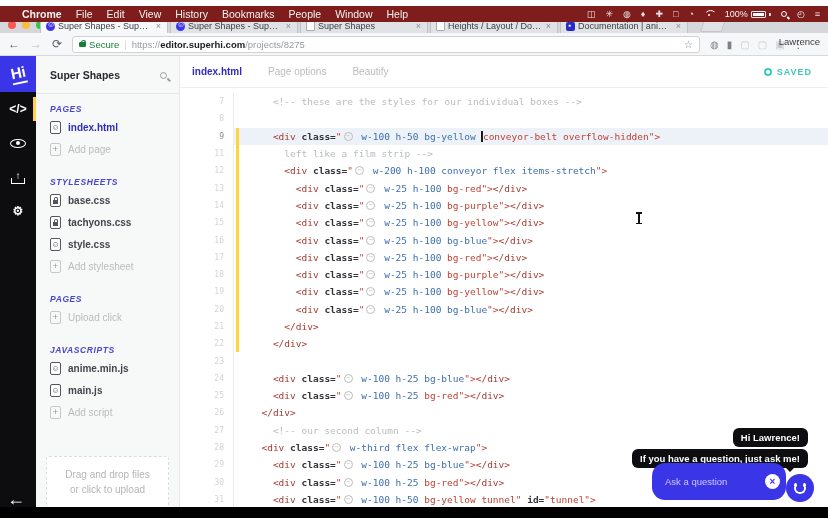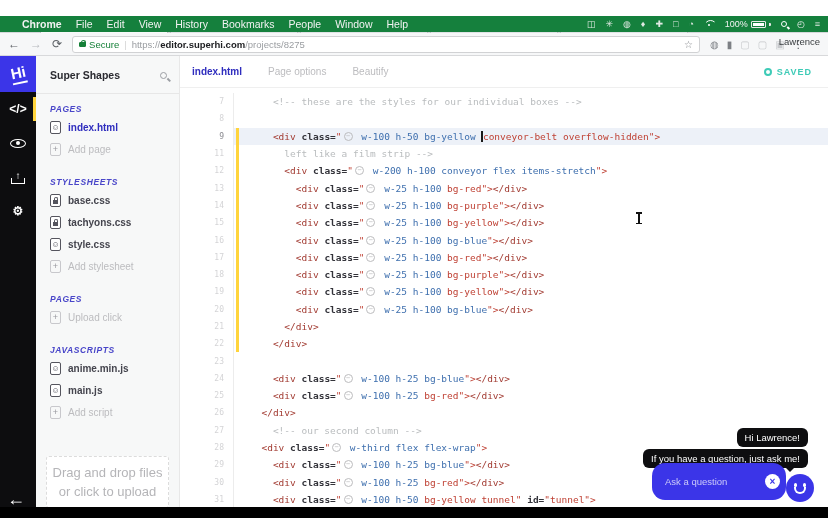--- a/index.html
+++ b/index.html
@@ -1,21 +1,21 @@
 <!DOCTYPE html>
 <html><head>
 <meta charset="utf-8">
 <style>
   * { margin:0; padding:0; box-sizing:border-box; }
   html,body { width:828px; height:518px; overflow:hidden; background:#000; }
   body { font-family:"Liberation Sans", sans-serif; }
   .screen { position:relative; width:828px; height:518px; background:#fff; overflow:hidden; }
 
   
-  .menubar { position:absolute; top:16px; left:0; right:0; height:16px; background:#15803d;
+  .menubar { position:absolute; top:6px; left:0; right:0; height:16px; background:#7f1d1d;
     display:flex; align-items:center; color:#f2f2f2; font-size:10.5px; padding:0 8px; z-index:50; }
   .menubar .apple { font-size:11px; margin:0 10px 0 4px; }
   .menubar .menu-item { margin-right:14px; }
   .menubar .menu-item.app-name { font-weight:bold; }
   .menubar .spacer { flex:1; }
   .menubar .status { display:flex; align-items:center; gap:10px; font-size:9px; }
   .menubar .status .glyph { font-size:9px; opacity:.92; }
   .battery { display:inline-flex; align-items:center; gap:3px; }
   .battery .shell { width:15px; height:7px; border:1px solid #e8e8e8; border-radius:1px; position:relative; }
   .battery .shell i { position:absolute; inset:1px; background:#fff; display:block; }
@@ -96,21 +96,21 @@
   .doc .smiley { font-size:8px; color:#55555e; line-height:1; }
   .doc .plus { font-size:9px; color:#9a9aa0; line-height:1; }
   .doc .lockb { width:5px; height:4px; background:#55555e; position:relative; margin-top:2px; }
   .doc .lockb::before { content:""; position:absolute; left:0.5px; top:-3px; width:2.5px; height:3px; border:1px solid #55555e; border-bottom:none; border-radius:2px 2px 0 0; }
   .file-item .fname { font-weight:bold; color:#45454e; }
   .file-item.active .fname { color:#2f2dbe; }
   .file-item.muted .fname { color:#bcbcbf; font-weight:normal; }
   .file-item.muted .doc { border-color:#c8c8cc; background:transparent; }
   .dropzone { position:absolute; left:10px; right:10px; bottom:10px; height:52px; background:#fff;
     border:1px dashed #dcdcdc; border-radius:3px; display:flex; flex-direction:column; align-items:center; justify-content:center;
-    color:#b5b5b8; font-size:13px; line-height:1.5; }
+    color:#b5b5b8; font-size:10px; line-height:1.5; }
 
   
   .main { flex:1; background:#fff; position:relative; overflow:hidden; }
   .edheader { height:32px; display:flex; align-items:center; padding:0 16px 0 12px; border-bottom:1px solid #efefef; }
   .edheader .ed-file { font-size:10px; font-weight:bold; color:#2f2dbe; margin-right:16px; }
   .edheader .ed-action { font-size:10px; color:#bcbcbf; margin-right:16px;margin-left:10px; }
   .edheader .saved { margin-left:auto; display:flex; align-items:center; gap:5px;
     color:#3ecbb7; font-size:9px; font-weight:bold; letter-spacing:1px; }
   .saved-ring { width:8px; height:8px; border:2px solid #3ecbb7; border-radius:50%; }
 
@@ -131,21 +131,21 @@
   .tok-b { color:#3e6fae; }
   .tok-c { color:#b9bcbe; }
   .tok-w { display:inline-flex; width:9px; height:9px; border:1px solid #bcbcbe; border-radius:50%; color:#bcbcbe;
     align-items:center; justify-content:center; font-size:7px; line-height:1; margin:0 3px 0 2px; }
   .caret { display:inline-block; width:1.5px; height:11px; background:#1a1a1a; vertical-align:middle; }
   .ibeam { position:absolute; left:458px; top:124px; width:2px; height:12px; background:#111; z-index:5; }
   .ibeam::before, .ibeam::after { content:""; position:absolute; left:-2px; width:6px; height:1.5px; background:#111; }
   .ibeam::before { top:0; } .ibeam::after { bottom:0; }
 
   
-  .chat-tip { position:absolute; background:#0e0e10; color:#fff; font-size:9.5px; font-weight:normal;
+  .chat-tip { position:absolute; background:#0e0e10; color:#fff; font-size:9.5px; font-weight:bold;
     padding:4px 8px; border-radius:6px; z-index:30; }
   .tip-greeting { right:20px; top:372px; }
   .tip-prompt { right:20px; top:393px; }
   .tip-prompt::after { content:""; position:absolute; right:14px; bottom:-4px; border:4px solid transparent; border-top-color:#0e0e10; border-bottom:none; }
   .chat-pill { position:absolute; right:42px; bottom:18px; width:134px; height:37px; background:#3b35e8;
     border-radius:13px; display:flex; align-items:center; padding:0 6px 0 13px; z-index:30; }
   .chat-pill .ph { color:rgba(255,255,255,.72); font-size:9.5px; flex:1; }
   .chat-close { width:15px; height:15px; border-radius:50%; background:#fff; color:#3b35e8; font-size:10px; font-weight:bold;
     display:flex; align-items:center; justify-content:center; }
   .chat-fab { position:absolute; right:14px; bottom:16px; width:28px; height:28px; border-radius:50%;

